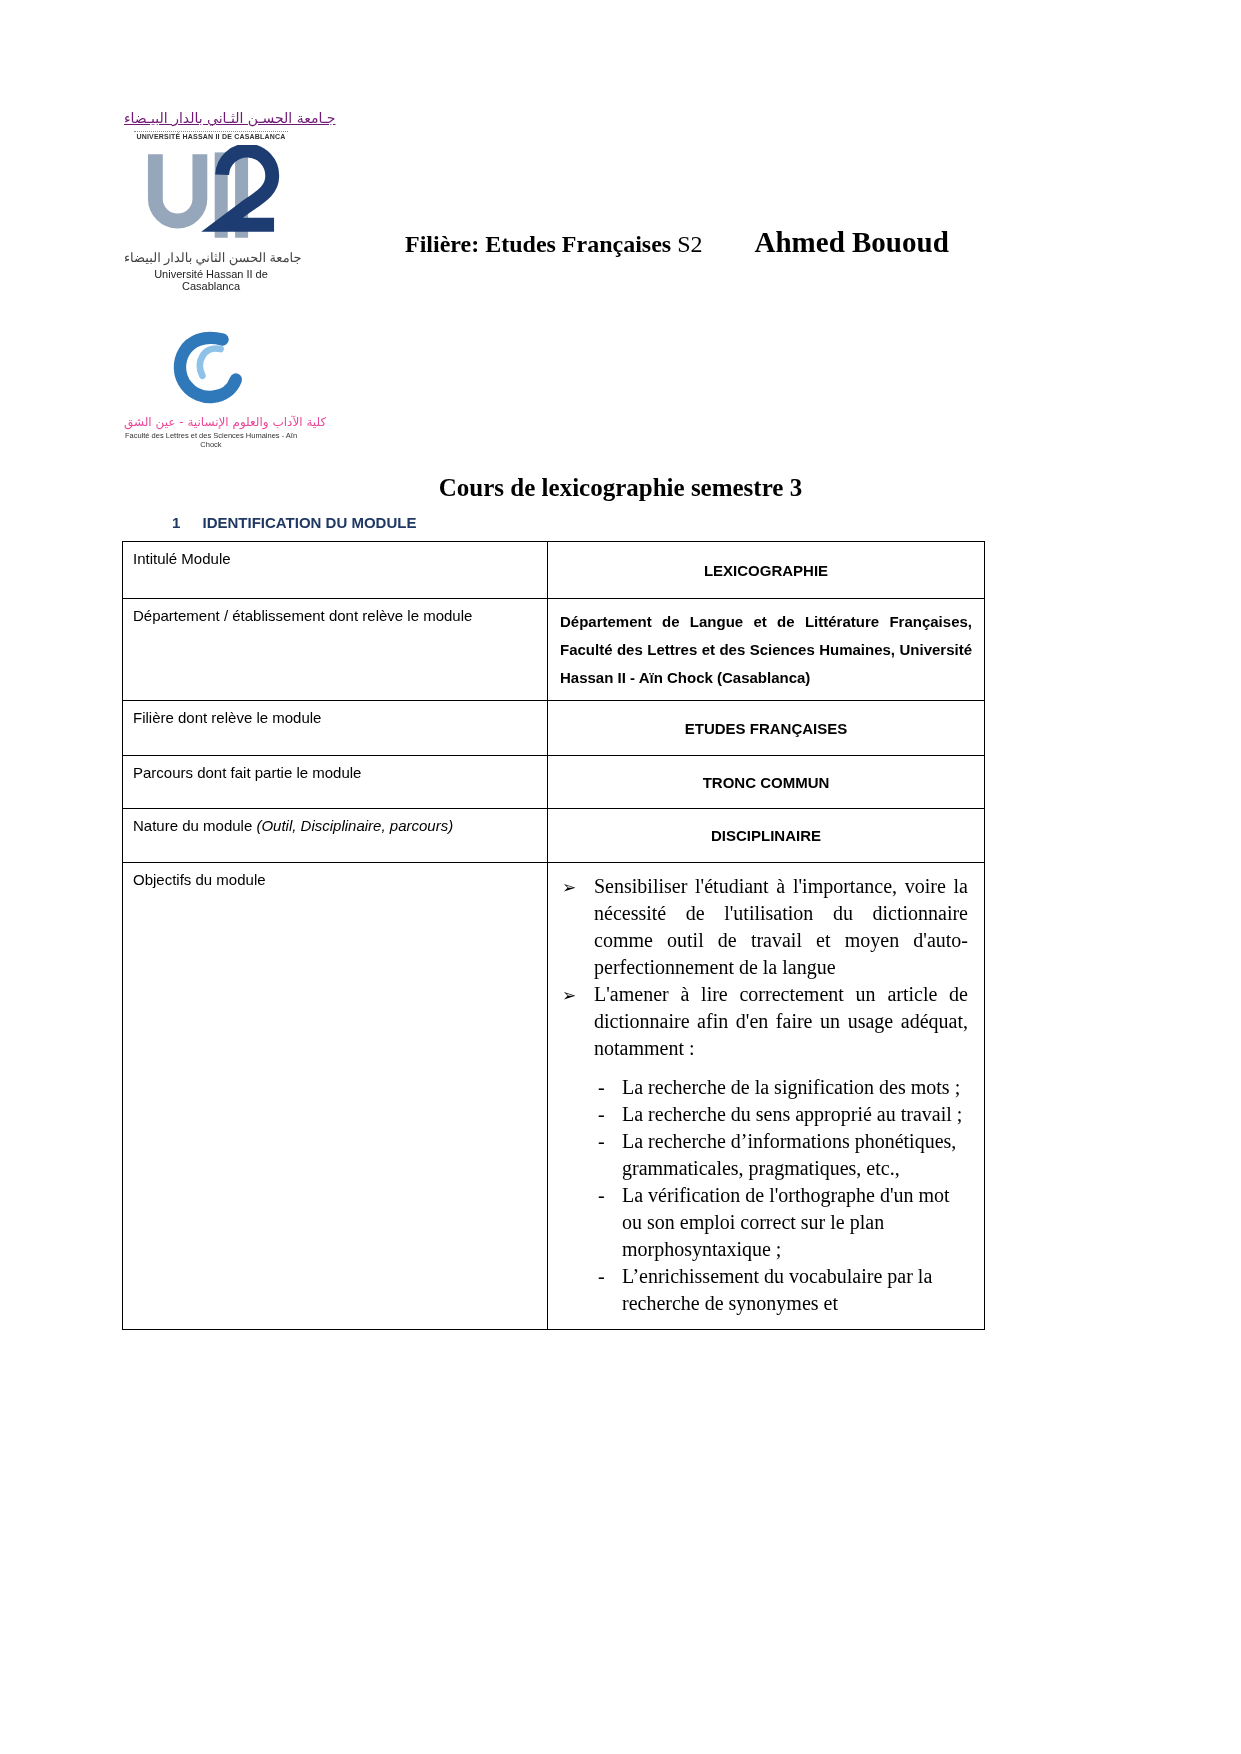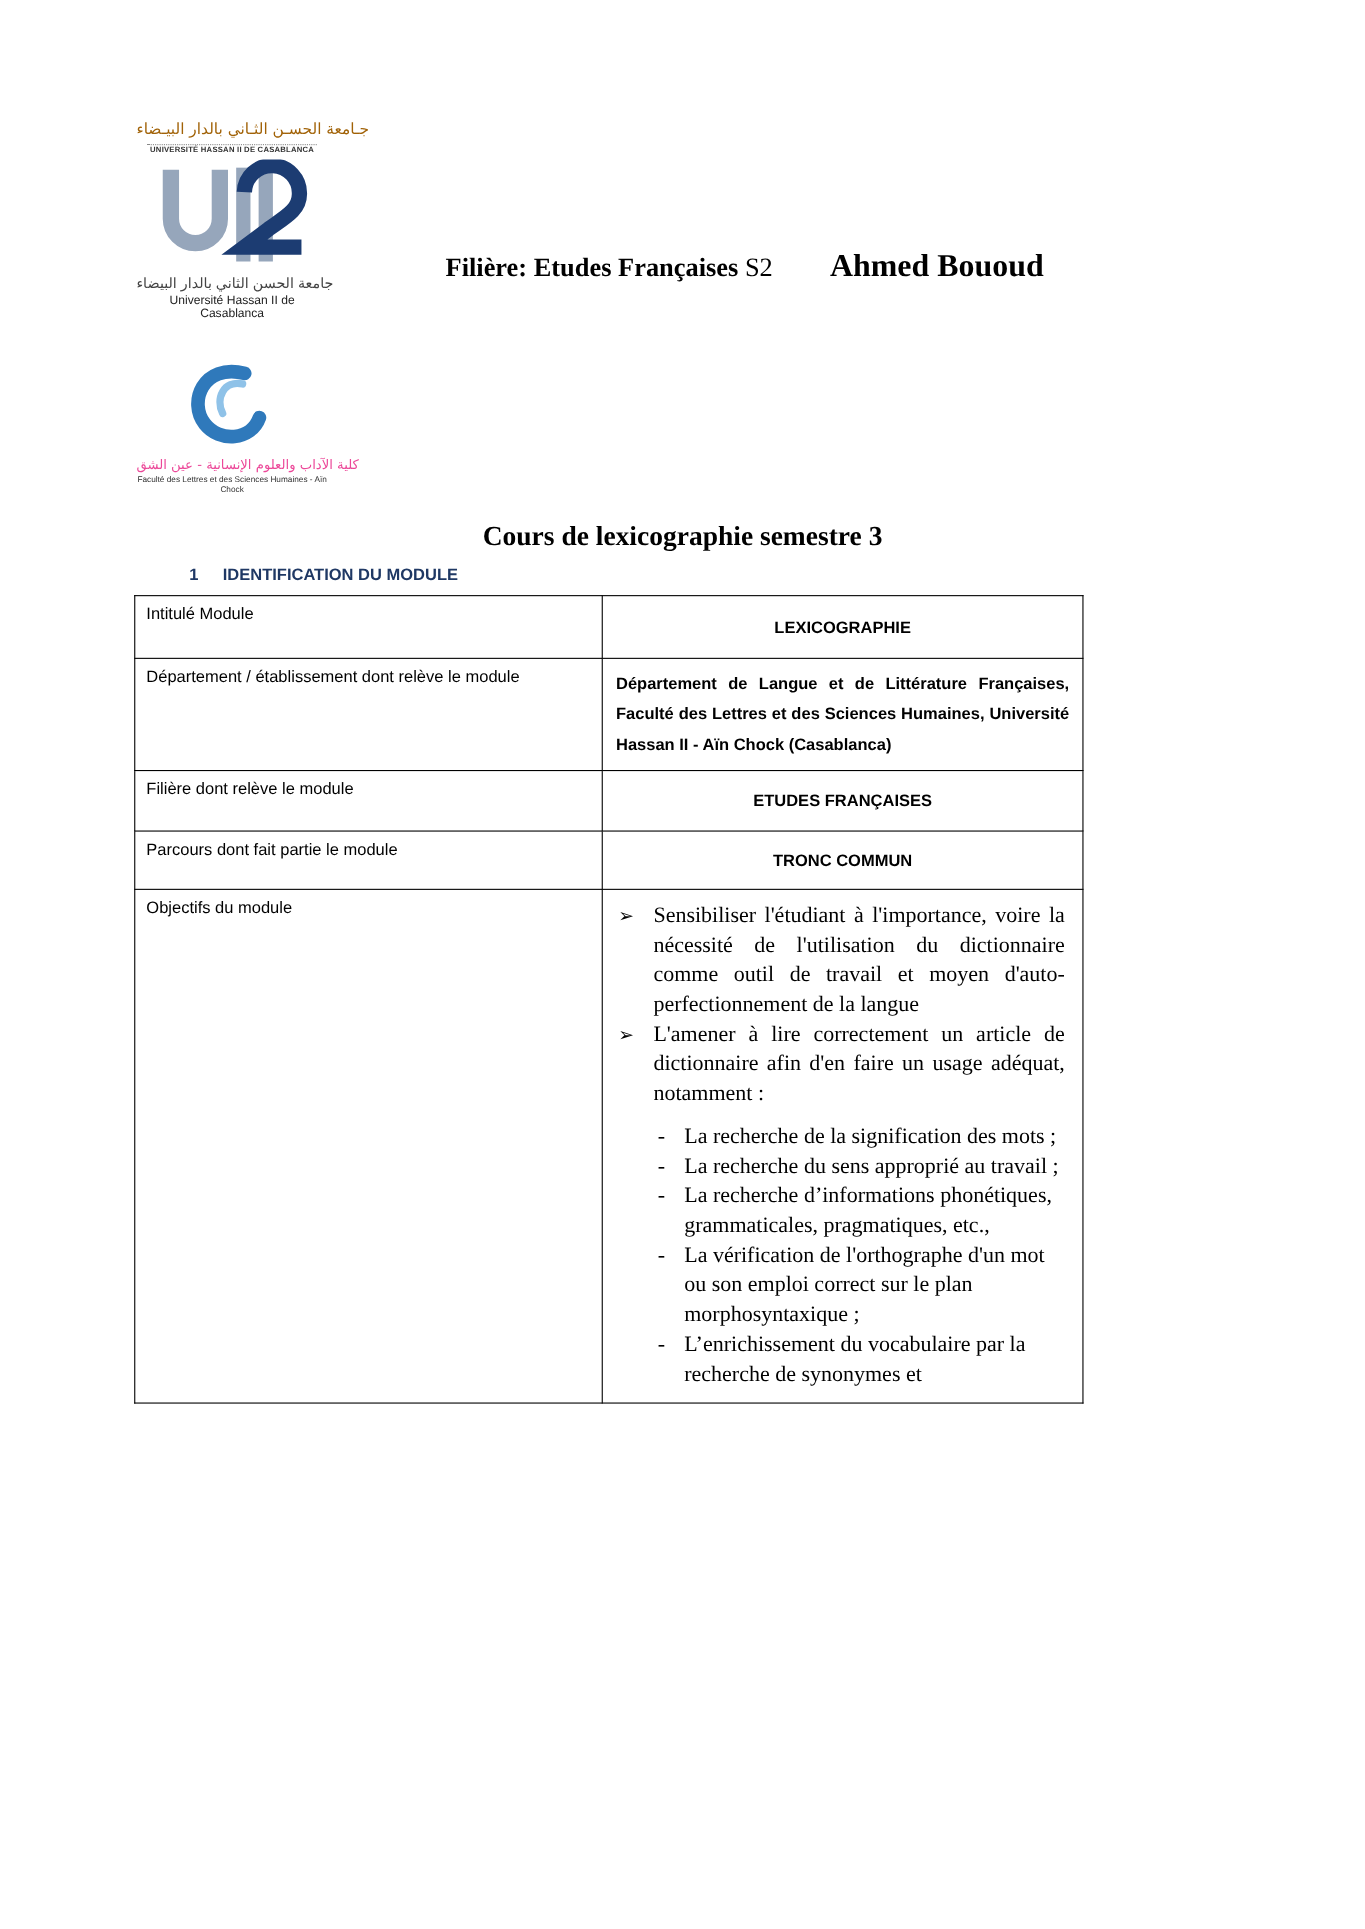--- a/index.html
+++ b/index.html
@@ -9,26 +9,26 @@
     width: 1241px;
     height: 1754px;
     background: #ffffff;
     color: #000000;
     font-family: "Liberation Serif", serif;
     overflow: hidden;
   }
 
   
   .logo-univ { position: absolute; left: 124px; top: 110px; width: 174px; text-align: center; }
-  .ar-top   { font-size: 14px; font-family: "DejaVu Sans", sans-serif; color: #a16207; white-space: nowrap; }
+  .ar-top   { font-size: 14px; font-family: "DejaVu Sans", sans-serif; color: #701a75; white-space: nowrap; text-decoration: underline; }
   .dotted-rule { height: 4px; border-bottom: 1px dotted #888; margin: 2px 10px 1px; }
   .small-caption { font-size: 7px; font-weight: bold; letter-spacing: .2px; color: #333;
                    font-family: "Liberation Sans", sans-serif; margin-top: 1px; }
   .uh2 { display: block; margin: 5px auto 3px; }
-  .ar-mid { font-size: 13px; font-family: Liberation Sans, sans-serif; color: #444; margin-top: 2px; white-space: nowrap; }
+  .ar-mid { font-size: 13px; font-family: Liberation Serif, serif; color: #444; margin-top: 2px; white-space: nowrap; }
   .univ-name { font-size: 11px; font-family: "Liberation Sans", sans-serif; color: #222; margin-top: 2px; }
 
   .logo-fac { position: absolute; left: 124px; top: 328px; width: 174px; text-align: center; }
   .swoosh { display: block; margin: 0 auto; }
   .ar-fac { font-size: 12px; font-family: "DejaVu Sans", sans-serif; color: #ec4899; margin-top: 1px; white-space: nowrap; }
   .fac-name { font-size: 7.5px; font-family: "Liberation Sans", sans-serif; color: #333; margin-top: 2px; }
 
   
   .doc-header { position: absolute; left: 405px; top: 226px; white-space: nowrap; }
   .filiere { font-weight: bold; font-size: 24px; }
@@ -116,20 +116,24 @@
       <td class="t-value justified">Département de Langue et de Littérature Françaises, Faculté des Lettres et des Sciences Humaines, Université Hassan II - Aïn Chock (Casablanca)</td>
     </tr>
     <tr style="height:55px">
       <td class="t-label">Filière dont relève le module</td>
       <td class="t-value">ETUDES FRANÇAISES</td>
     </tr>
     <tr style="height:53px">
       <td class="t-label">Parcours dont fait partie le module</td>
       <td class="t-value">TRONC COMMUN</td>
     </tr>
+    <tr style="height:54px">
+      <td class="t-label"><span>Nature du module</span> <span class="it">(Outil, Disciplinaire, parcours)</span></td>
+      <td class="t-value">DISCIPLINAIRE</td>
+    </tr>
     <tr>
       <td class="t-label">Objectifs du module</td>
       <td class="t-obj">
         <div class="obj-item">
           <span class="obj-marker">➢</span>
           <div class="obj-text">Sensibiliser l'étudiant à l'importance, voire la nécessité de l'utilisation du dictionnaire comme outil de travail et moyen d'auto-perfectionnement de la langue</div>
         </div>
         <div class="obj-item">
           <span class="obj-marker">➢</span>
           <div class="obj-text">L'amener à lire correctement un article de dictionnaire afin d'en faire un usage adéquat, notamment :</div>

